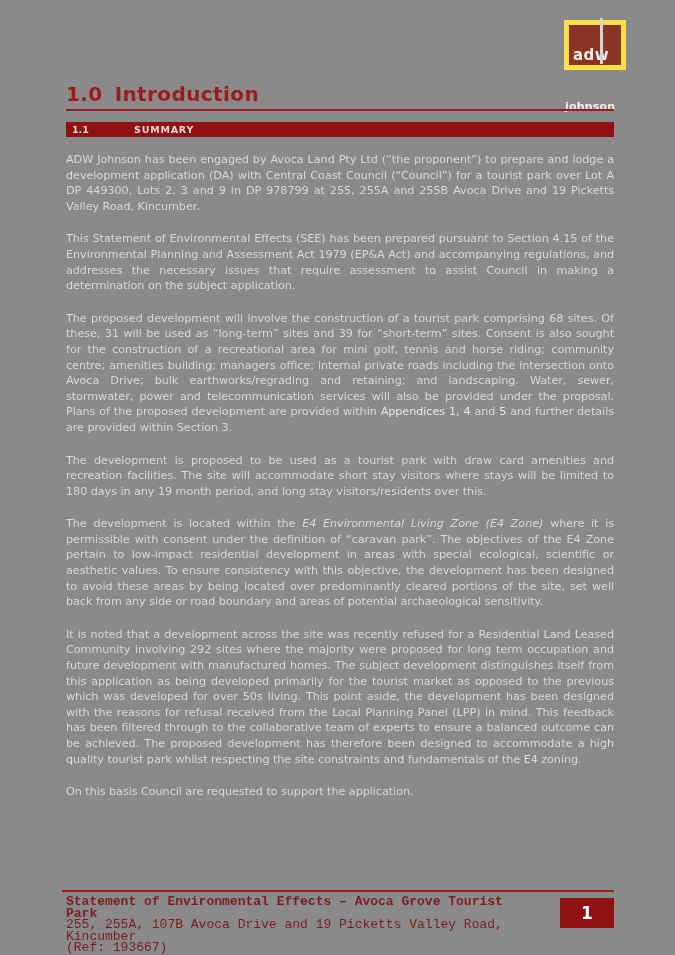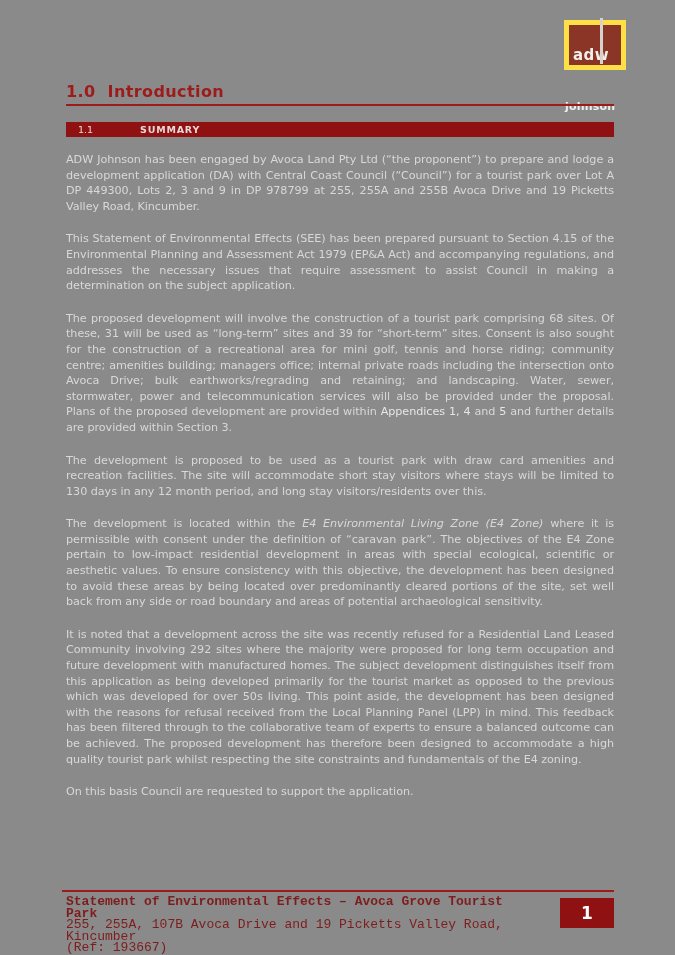--- a/index.html
+++ b/index.html
@@ -70,21 +70,21 @@
 
   
   .h1-wrap {
     position: absolute;
     top: 82px;
     left: 66px;
     width: 548px;
   }
   .h1-text {
     color: #9e1b1b;
-    font-size: 16px;
+    font-size: 20px;
     font-weight: bold;
     letter-spacing: 0.4px;
     font-family: "DejaVu Sans", sans-serif;
   }
   .h1-num {
     margin-right: 12px;
   }
   .h1-rule {
     margin-top: 3px;
     height: 2px;
@@ -98,22 +98,22 @@
     left: 66px;
     width: 548px;
     height: 15px;
     background: #8f1111;
     display: flex;
     align-items: center;
   }
   .h2-num {
     color: #e8d8d8;
     font-size: 9.5px;
-    font-weight: normal;
-    margin-left: 12px;
+    font-weight: bold;
+    margin-left: 6px;
     width: 62px;
     font-family: "DejaVu Sans", sans-serif;
   }
   .h2-label {
     color: #e8d8d8;
     font-size: 9.5px;
     font-weight: bold;
     letter-spacing: 0.8px;
     font-family: "DejaVu Sans", sans-serif;
   }
@@ -201,21 +201,21 @@
   </div>
 
   <div class="body-wrap">
 
     <p class="para">ADW Johnson has been engaged by Avoca Land Pty Ltd (“the proponent”) to prepare and lodge a development application (DA) with Central Coast Council (“Council”) for a tourist park over Lot A DP 449300, Lots 2, 3 and 9 in DP 978799 at 255, 255A and 255B Avoca Drive and 19 Picketts Valley Road, Kincumber.</p>
 
     <p class="para">This Statement of Environmental Effects (SEE) has been prepared pursuant to Section 4.15 of the Environmental Planning and Assessment Act 1979 (EP&amp;A Act) and accompanying regulations, and addresses the necessary issues that require assessment to assist Council in making a determination on the subject application.</p>
 
     <p class="para"><span>The proposed development will involve the construction of a tourist park comprising 68 sites. Of these, 31 will be used as “long-term” sites and 39 for “short-term” sites. Consent is also sought for the construction of a recreational area for mini golf, tennis and horse riding; community centre; amenities building; managers office; internal private roads including the intersection onto Avoca Drive; bulk earthworks/regrading and retaining; and landscaping. Water, sewer, stormwater, power and telecommunication services will also be provided under the proposal. Plans of the proposed development are provided within </span><b>Appendices 1, 4</b><span> and </span><b>5</b><span> and further details are provided within Section 3.</span></p>
 
-    <p class="para">The development is proposed to be used as a tourist park with draw card amenities and recreation facilities. The site will accommodate short stay visitors where stays will be limited to 130 days in any 12 month period, and long stay visitors/residents over this.</p>
+    <p class="para">The development is proposed to be used as a tourist park with draw card amenities and recreation facilities. The site will accommodate short stay visitors where stays will be limited to 180 days in any 19 month period, and long stay visitors/residents over this.</p>
 
     <p class="para"><span>The development is located within the </span><i>E4 Environmental Living Zone (E4 Zone)</i><span> where it is permissible with consent under the definition of “caravan park”. The objectives of the E4 Zone pertain to low-impact residential development in areas with special ecological, scientific or aesthetic values. To ensure consistency with this objective, the development has been designed to avoid these areas by being located over predominantly cleared portions of the site, set well back from any side or road boundary and areas of potential archaeological sensitivity.</span></p>
 
     <p class="para">It is noted that a development across the site was recently refused for a Residential Land Leased Community involving 292 sites where the majority were proposed for long term occupation and future development with manufactured homes. The subject development distinguishes itself from this application as being developed primarily for the tourist market as opposed to the previous which was developed for over 50s living. This point aside, the development has been designed with the reasons for refusal received from the Local Planning Panel (LPP) in mind. This feedback has been filtered through to the collaborative team of experts to ensure a balanced outcome can be achieved. The proposed development has therefore been designed to accommodate a high quality tourist park whilst respecting the site constraints and fundamentals of the E4 zoning.</p>
 
     <p class="para">On this basis Council are requested to support the application.</p>
 
   </div>
 
   <div class="footer-rule"></div>

